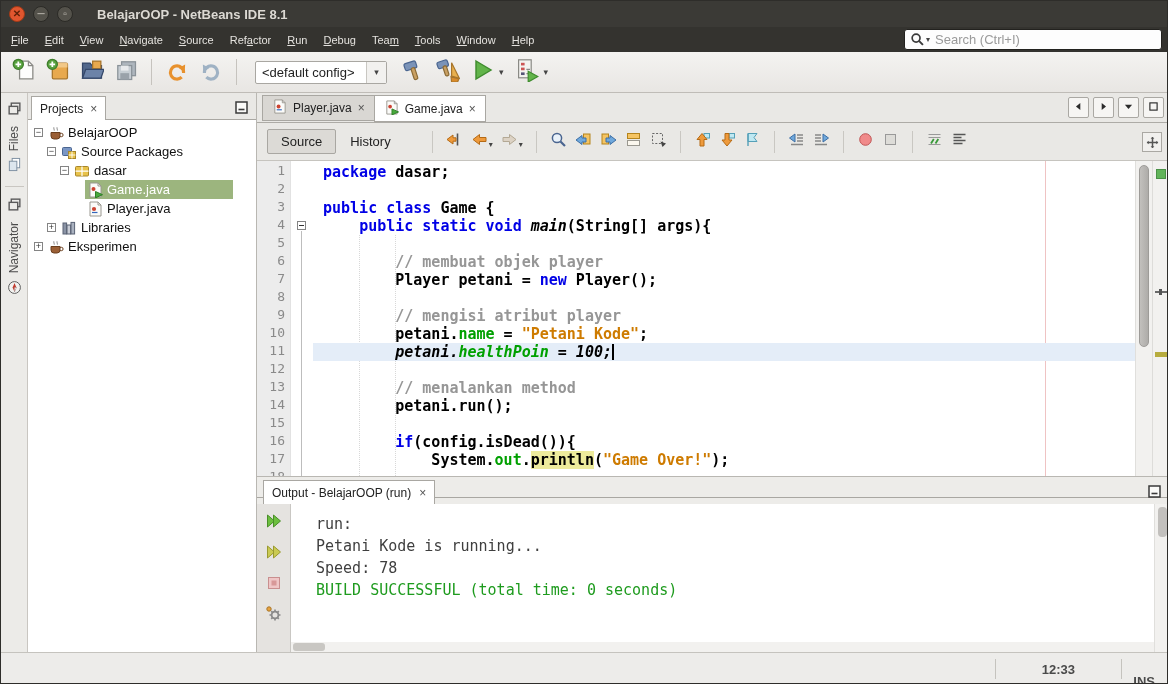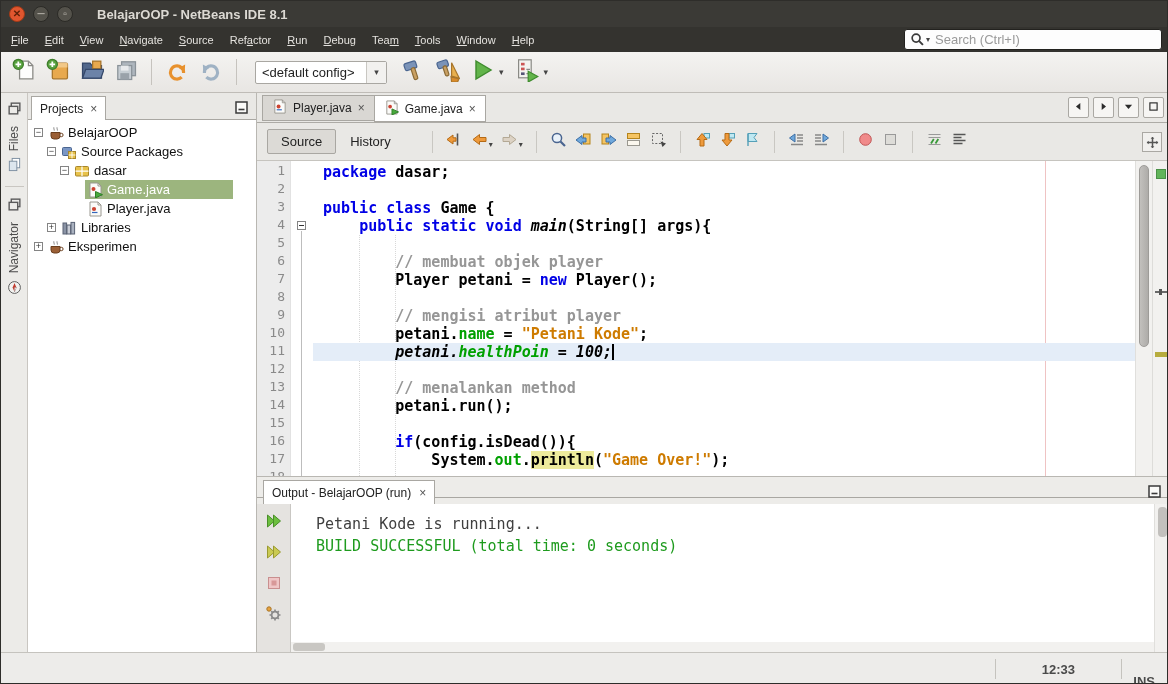--- a/index.html
+++ b/index.html
@@ -655,21 +655,23 @@
           </div>
           <div class="obtn">
             <span><svg viewBox="0 0 18 18">
                 <circle cx="10" cy="10" r="3.4" fill="none" stroke="#8A8A8A" stroke-width="1.8"></circle>
                 <path d="M10 4.5v2.2M10 13.3v2.2M4.5 10h2.2M13.3 10h2.2M6.2 6.2l1.5 1.5M12.3 12.3l1.5 1.5M13.8 6.2l-1.5 1.5M6.2 13.8l1.5-1.5" stroke="#8A8A8A" stroke-width="1.7"></path>
                 <circle cx="4" cy="4" r="2.2" fill="#E8A33D" stroke="#A8752A"></circle>
               </svg></span>
           </div>
         </div>
       <div class="otext" id="otext">
+          <div class="oline normal">run:</div>
           <div class="oline normal">Petani Kode is running...</div>
+          <div class="oline normal">Speed: 78</div>
           <div class="oline success">BUILD SUCCESSFUL (total time: 0 seconds)</div>
         </div>
       <div class="ovscroll">
           <div class="ovthumb"></div>
         </div>
       <div class="ohscroll">
           <div class="ohthumb"></div>
         </div>
     </div>
   </div>

